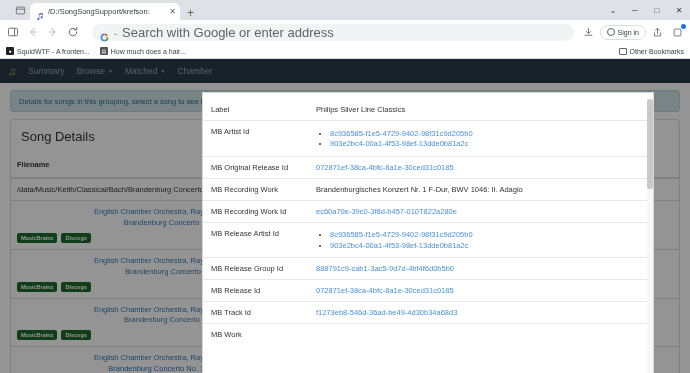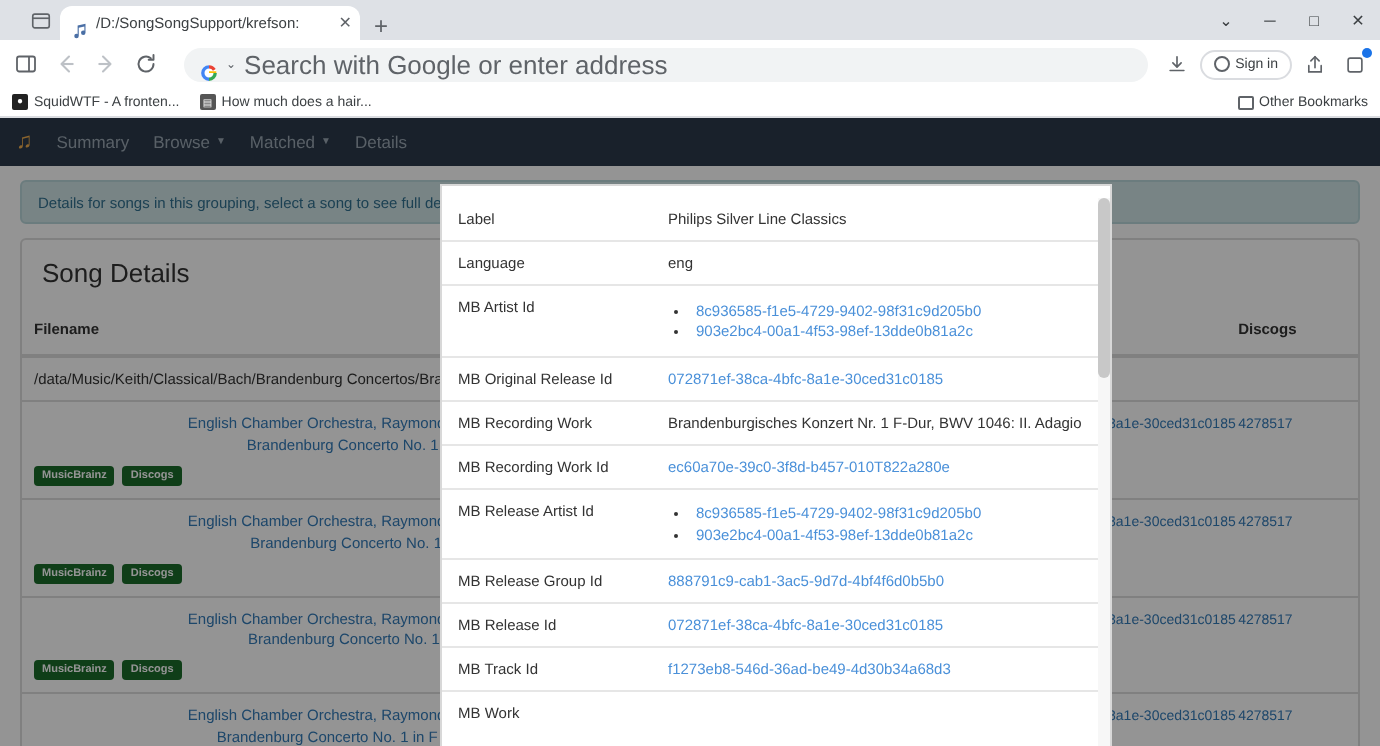--- a/index.html
+++ b/index.html
@@ -154,21 +154,21 @@
     border-radius: 2px; padding: 2px 4px; white-space: nowrap; font-weight: bold;
   }
   .cell-link { color: #337ab7; font-size: 7px; white-space: nowrap; }
   .cell-title { font-size: 7.5px; color: #333; }
 
   
   .overlay {
     position: absolute; inset: 0; background: rgba(0,0,0,0.42);
   }
   .modal {
-    position: absolute; left: 220px; top: 33px; width: 336px; bottom: 0;
+    position: absolute; left: 202px; top: 33px; width: 452px; bottom: 0;
     background: #ffffff; border: 1px solid #d8d8d8;
     border-bottom: none; overflow: hidden;
     display: flex; flex-direction: column;
   }
   .modal-topbar { height: 6px; background: #ffffff; flex: 0 0 auto; }
   .modal-body { flex: 1 1 auto; overflow: hidden; }
   table.details { width: 100%; border-collapse: collapse; table-layout: fixed; }
   table.details td {
     border-top: 1px solid #e6e6e6; padding: 6px 8px;
     font-size: 7.5px; color: #333; vertical-align: top;
@@ -309,21 +309,21 @@
       </div>
       <div class="navlink">
         <span>Browse</span>
         <span class="caret">▼</span>
       </div>
       <div class="navlink">
         <span>Matched</span>
         <span class="caret">▼</span>
       </div>
       <div class="navlink">
-        <span>Details</span>
+        <span>Chamber</span>
       </div>
     </div>
 
     <div class="alert-bar">
       <span class="alert-text">Details for songs in this grouping, select a song to see full details for that song</span>
     </div>
 
     <div class="panel">
       <div class="panel-title">Song Details</div>
       <table class="songs">
@@ -399,24 +399,20 @@
     <div class="modal">
       <div class="modal-topbar"></div>
       <div class="modal-body">
         <table class="details">
           <tbody id="details-rows">
               <tr>
                 <td class="dkey">Label</td>
                 <td class="dval"><span>Philips Silver Line Classics</span></td>
               </tr>
               <tr>
-                <td class="dkey">Language</td>
-                <td class="dval"><span>eng</span></td>
-              </tr>
-              <tr>
                 <td class="dkey">MB Artist Id</td>
                 <td class="dval">
                   <ul class="idlist">
                     <li><a class="linkval">8c936585-f1e5-4729-9402-98f31c9d205b0</a></li>
                     <li><a class="linkval">903e2bc4-00a1-4f53-98ef-13dde0b81a2c</a></li>
                   </ul>
                 </td>
               </tr>
               <tr>
                 <td class="dkey">MB Original Release Id</td>

